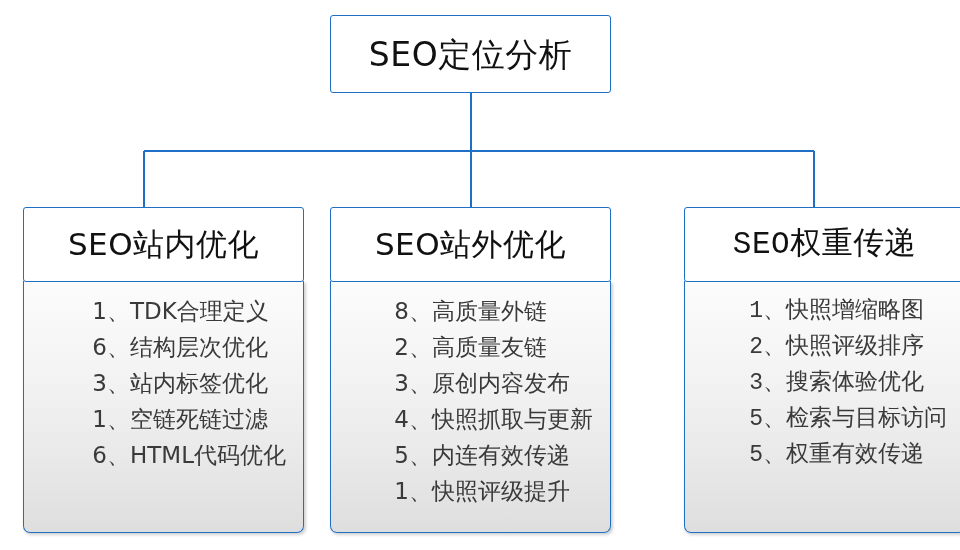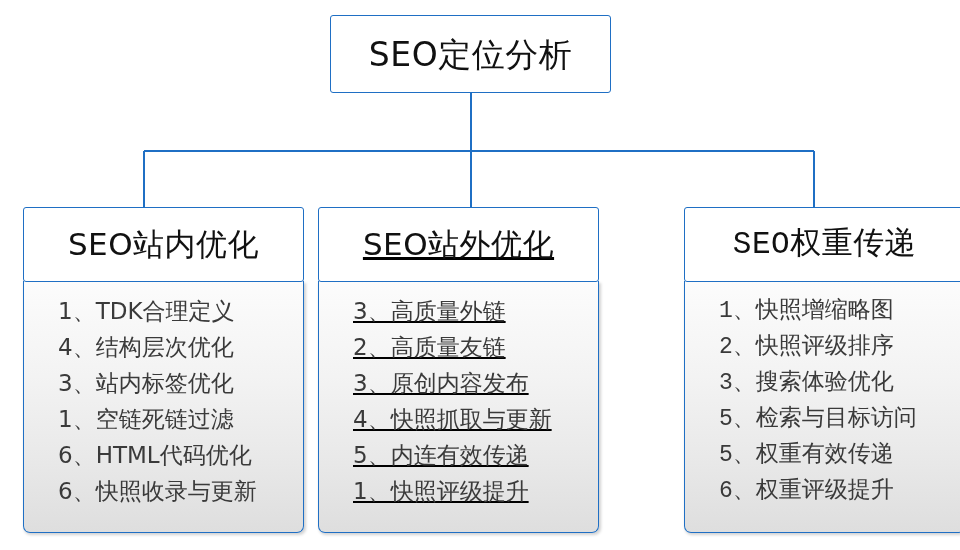--- a/index.html
+++ b/index.html
@@ -52,21 +52,21 @@
     line-height: 1;
   }
 
   
   .branch {
     position: absolute;
     top: 207px;
     width: 281px;
   }
   .branch-1 { left: 23px; }
-  .branch-2 { left: 318px; text-decoration: underline; }
+  .branch-2 { left: 330px; }
   .branch-3 { left: 684px; font-family: Liberation Mono, monospace; }
 
   .branch-header {
     box-sizing: border-box;
     height: 75px;
     border: 1.5px solid #1f6fc4;
     border-radius: 3px;
     background: #ffffff;
     display: flex;
     align-items: center;
@@ -85,24 +85,24 @@
   .branch-body {
     box-sizing: border-box;
     margin-top: -1px;
     min-height: 252px;
     border: 1.5px solid #1f6fc4;
     border-top: none;
     border-bottom-left-radius: 7px;
     border-bottom-right-radius: 7px;
     background: linear-gradient(to bottom, #fcfcfc 0%, #f3f3f3 38%, #e9e9e9 70%, #dedede 100%);
     box-shadow: 1.5px 2px 3px rgba(0,0,0,0.18);
-    padding: 12px 5px 10px 0;
+    padding: 12px 17px 10px 0;
     display: flex;
     flex-direction: column;
-    align-items: flex-start;
+    align-items: flex-end;
   }
   .branch-list {
     list-style: none;
     margin: 0;
     padding: 0 0 0 34px;
   }
   .branch-list li {
     font-size: 23px;
     line-height: 36px;
     color: #3a3a3a;
@@ -128,54 +128,52 @@
     <span class="root-label">SEO定位分析</span>
   </div>
 
   <div class="branch branch-1">
     <div class="branch-header">
       <span class="branch-title">SEO站内优化</span>
     </div>
     <div class="branch-body">
       <ul class="branch-list">
         <li>1、TDK合理定义</li>
-        <li>4、结构层次优化</li>
+        <li>6、结构层次优化</li>
         <li>3、站内标签优化</li>
         <li>1、空链死链过滤</li>
         <li>6、HTML代码优化</li>
-        <li>6、快照收录与更新</li>
       </ul>
     </div>
   </div>
 
   <div class="branch branch-2">
     <div class="branch-header">
       <span class="branch-title">SEO站外优化</span>
     </div>
     <div class="branch-body">
       <ul class="branch-list">
-        <li>3、高质量外链</li>
+        <li>8、高质量外链</li>
         <li>2、高质量友链</li>
         <li>3、原创内容发布</li>
         <li>4、快照抓取与更新</li>
         <li>5、内连有效传递</li>
         <li>1、快照评级提升</li>
       </ul>
     </div>
   </div>
 
   <div class="branch branch-3">
     <div class="branch-header">
       <span class="branch-title">SEO权重传递</span>
     </div>
     <div class="branch-body">
       <ul class="branch-list">
         <li>1、快照增缩略图</li>
         <li>2、快照评级排序</li>
         <li>3、搜索体验优化</li>
         <li>5、检索与目标访问</li>
         <li>5、权重有效传递</li>
-        <li>6、权重评级提升</li>
       </ul>
     </div>
   </div>
 
 </div>
 
 </body></html>

